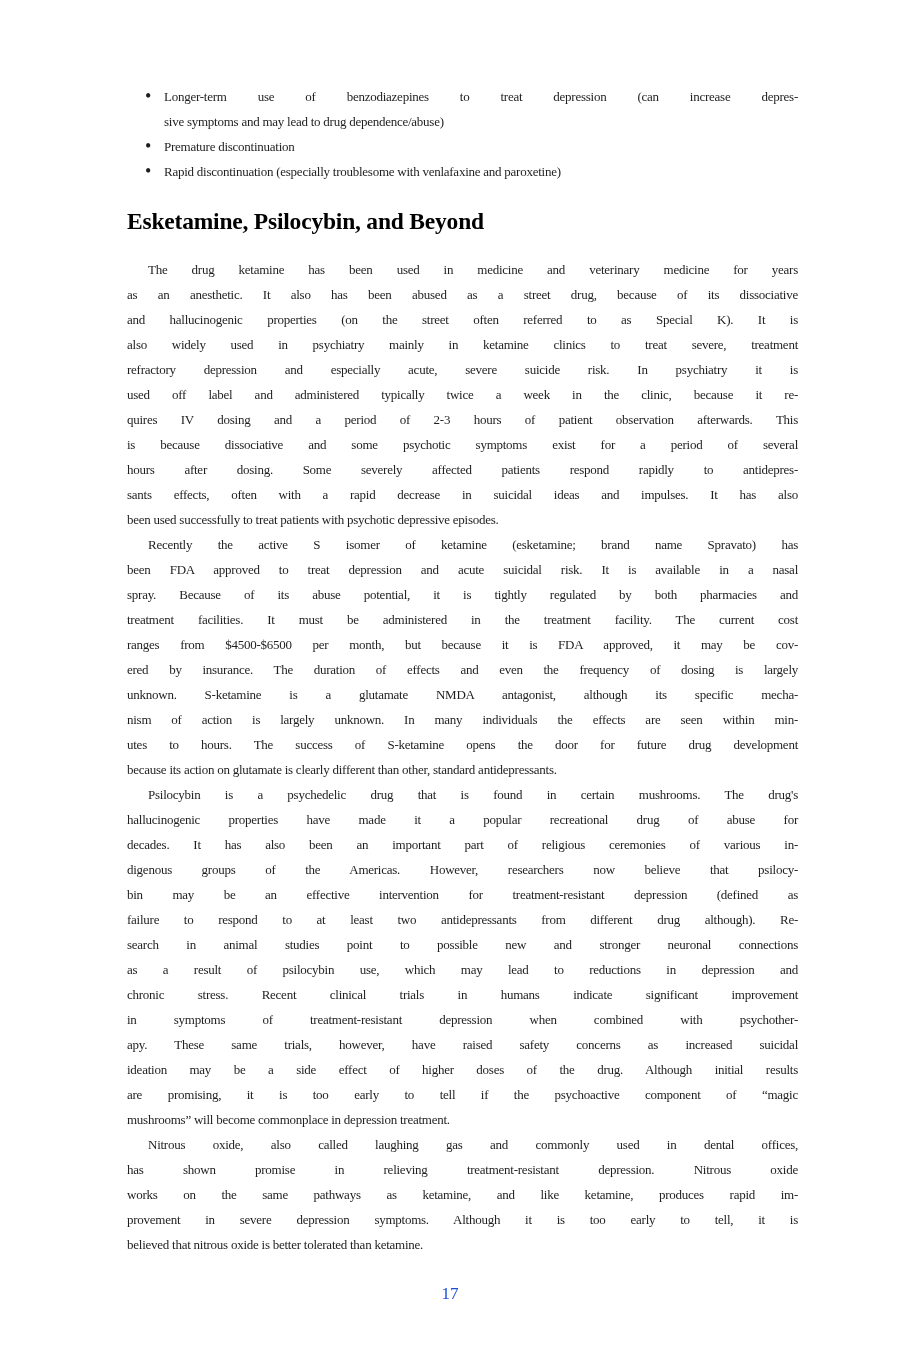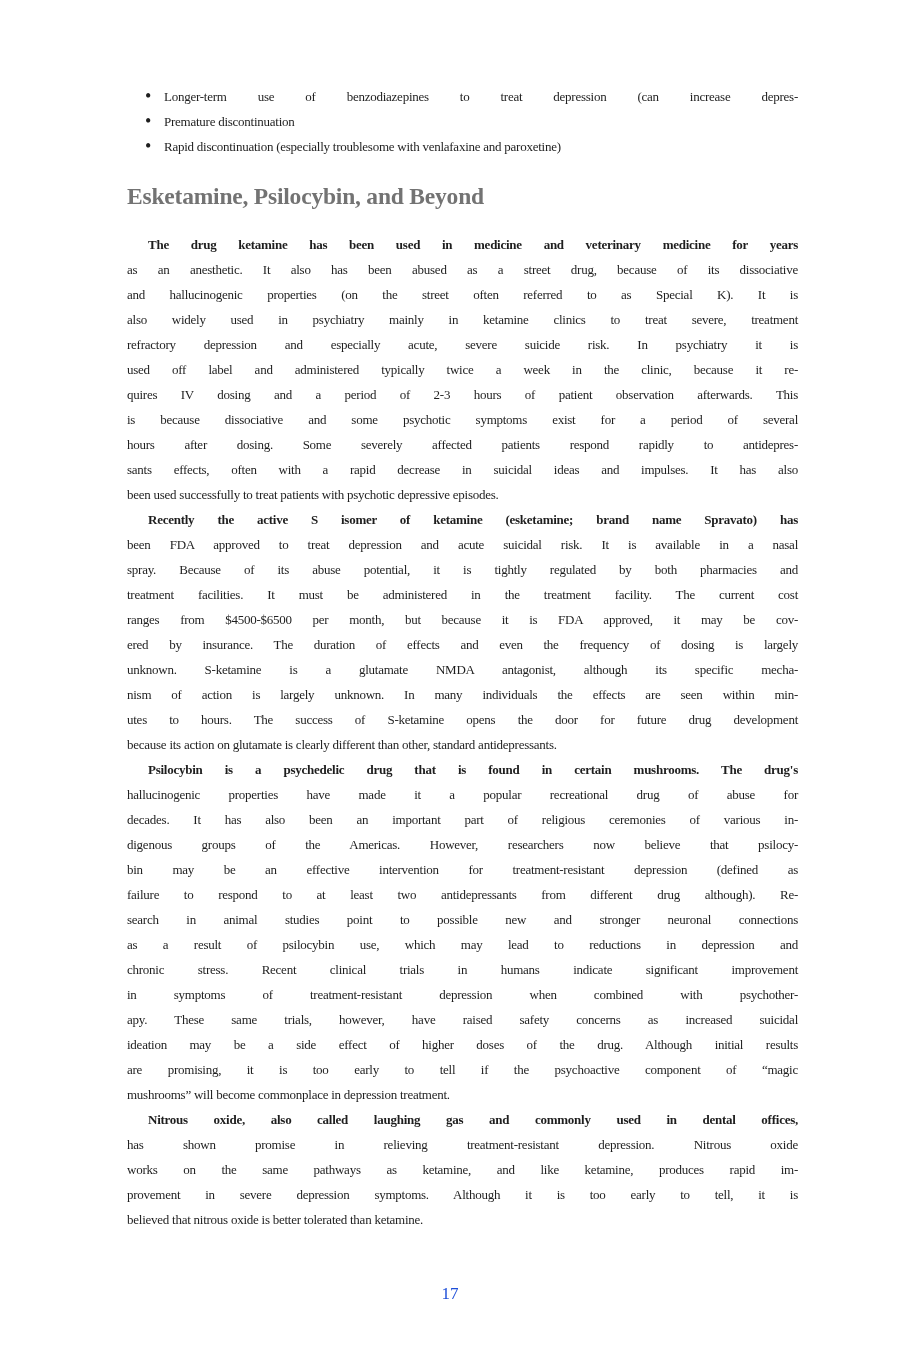--- a/index.html
+++ b/index.html
@@ -45,30 +45,29 @@
       white-space: nowrap;
       text-align: justify;
       text-align-last: justify;
       letter-spacing: -0.25px;
     }
     .line.last {
       text-align-last: left;
     }
     .line.indent {
       text-indent: 21px;
-      font-weight: bold;
     }
     .section-title {
       margin: 22px 0 0 0;
       font-size: 23.5px;
       font-weight: bold;
       line-height: 30px;
       height: 30px;
       letter-spacing: -0.2px;
-      color: #737373;
+      color: #000000;
     }
     .paras {
       margin-top: 21px;
     }
     .page-number {
       position: absolute;
       left: 0;
       width: 900px;
       top: 1283px;
       text-align: center;
@@ -79,20 +78,21 @@
   </style>
 </head>
 <body>
 
 <div class="page">
 
   <ul class="bullets">
     <li class="bullet-item">
       <span class="bullet-mark">•</span>
       <span class="line">Longer-term use of benzodiazepines to treat depression (can increase depres-</span>
+      <span class="line last">sive symptoms and may lead to drug dependence/abuse)</span>
     </li>
     <li class="bullet-item">
       <span class="bullet-mark">•</span>
       <span class="line last">Premature discontinuation</span>
     </li>
     <li class="bullet-item">
       <span class="bullet-mark">•</span>
       <span class="line last">Rapid discontinuation (especially troublesome with venlafaxine and paroxetine)</span>
     </li>
   </ul>

